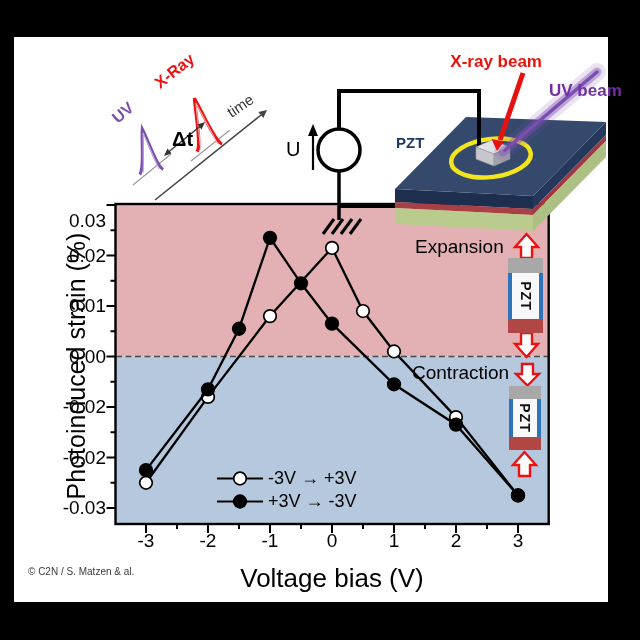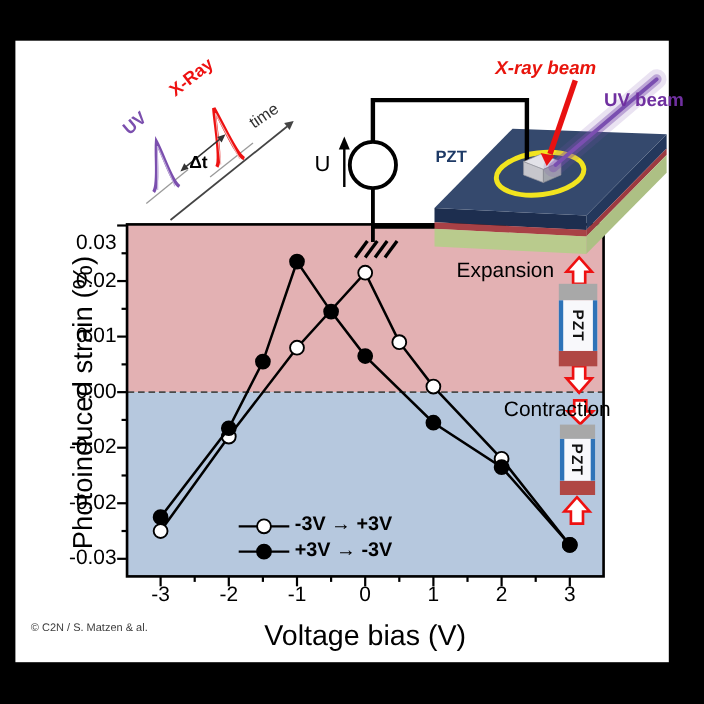--- a/index.html
+++ b/index.html
@@ -7,31 +7,31 @@
         font-family:"Liberation Sans",sans-serif;}
   #paper{position:absolute;left:14px;top:37px;width:594px;height:565px;background:#fff;}
   #figsvg{position:absolute;left:0;top:0;width:640px;height:640px;}
   .lbl{position:absolute;white-space:nowrap;color:#000;}
   .ytick{position:absolute;font-size:19px;color:#000;white-space:nowrap;text-align:right;}
   .xtick{position:absolute;font-size:19px;color:#000;width:44px;text-align:center;}
   #ylabel{left:76px;top:366px;font-size:25px;transform:translate(-50%,-50%) rotate(-90deg);}
   #xlabel{left:332px;top:578px;font-size:26px;transform:translate(-50%,-50%);}
   #copyright{left:28px;top:566px;font-size:10px;color:#3c3c3c;}
   #expansion-label{left:415px;top:236px;font-size:19px;}
-  #contraction-label{left:412px;top:362px;font-size:19px;margin-left:46px;}
-  #xray-beam-label{left:428px;top:52px;width:114px;font-size:17px;font-weight:bold;color:#e8140c;text-align:right;font-style:italic;}
+  #contraction-label{left:412px;top:362px;font-size:19px;}
+  #xray-beam-label{left:428px;top:52px;width:114px;font-size:17px;font-weight:bold;color:#e8140c;text-align:right;}
   #uv-beam-label{left:549px;top:52px;font-size:17px;font-weight:bold;color:#7030a0;margin-top:29px;}
   #pzt-schematic-label{left:396px;top:134px;font-size:15px;font-weight:bold;color:#1e3a66;}
   #u-label{left:286px;top:138px;font-size:20px;}
   #uv-pulse-label{left:112px;top:104px;font-size:16px;font-weight:600;color:#7b4fae;transform:rotate(-40deg);}
   #xray-pulse-label{left:152px;top:62px;font-size:16px;font-weight:600;color:#ee1111;transform:rotate(-38deg);}
   #time-label{left:226px;top:97px;font-size:15px;color:#333;transform:rotate(-34deg);}
-  #delta-t-label{left:172px;top:140px;font-size:16px;font-weight:bold;}
+  #delta-t-label{left:172px;top:128px;font-size:20px;font-weight:bold;}
   #legend{position:absolute;left:216px;top:470px;}
-  .legend-row{display:flex;align-items:flex-end;height:17px;margin-bottom:6px;font-size:18px;font-weight:bold;}
+  .legend-row{display:flex;align-items:center;height:17px;margin-bottom:6px;font-size:18px;}
   .legend-row svg{margin-right:4px;}
   .stack{position:absolute;box-sizing:border-box;}
   .bar-gray{background:#a8a8a8;}
   .bar-red{background:#b04744;}
   .pzt-box{position:relative;background:#f8f8fb;border-left:4px solid #2e73b8;border-right:4px solid #2e73b8;box-sizing:border-box;}
   .pzt-rot{position:absolute;left:50%;top:50%;transform:translate(-50%,-50%) rotate(90deg);
            font-size:14px;font-weight:600;color:#111;letter-spacing:1px;}
 </style>
 </head>
 <body>

